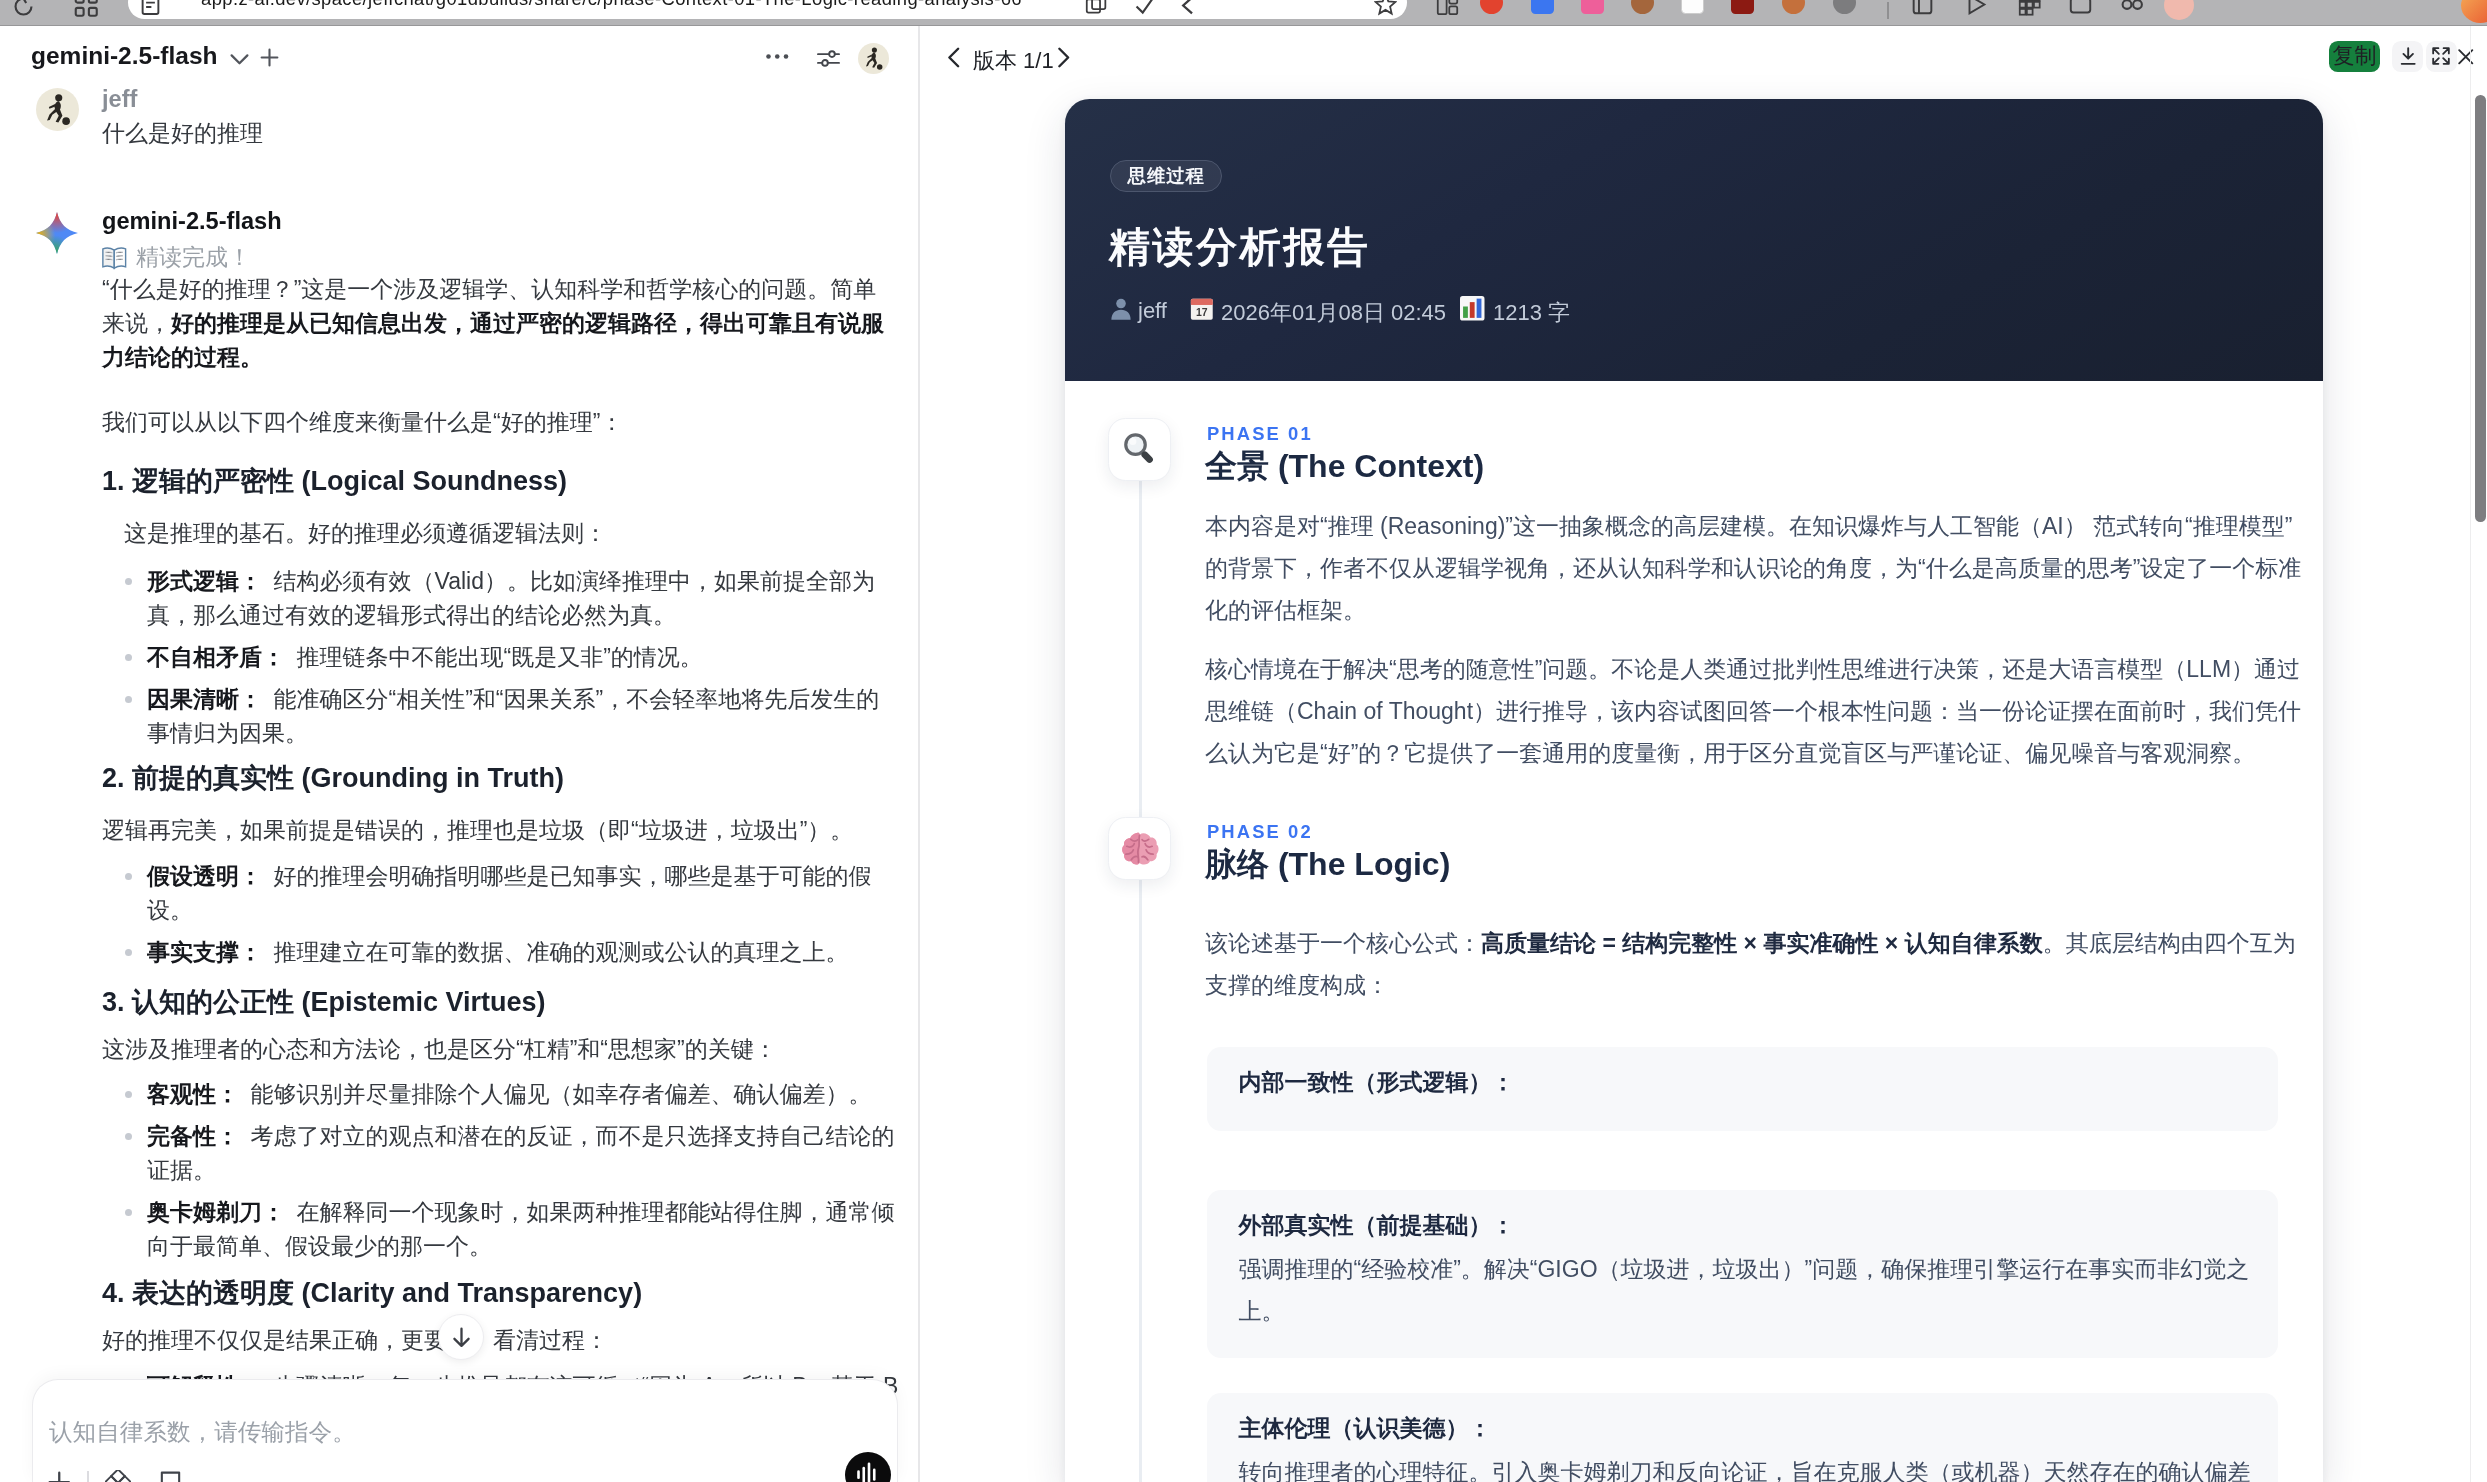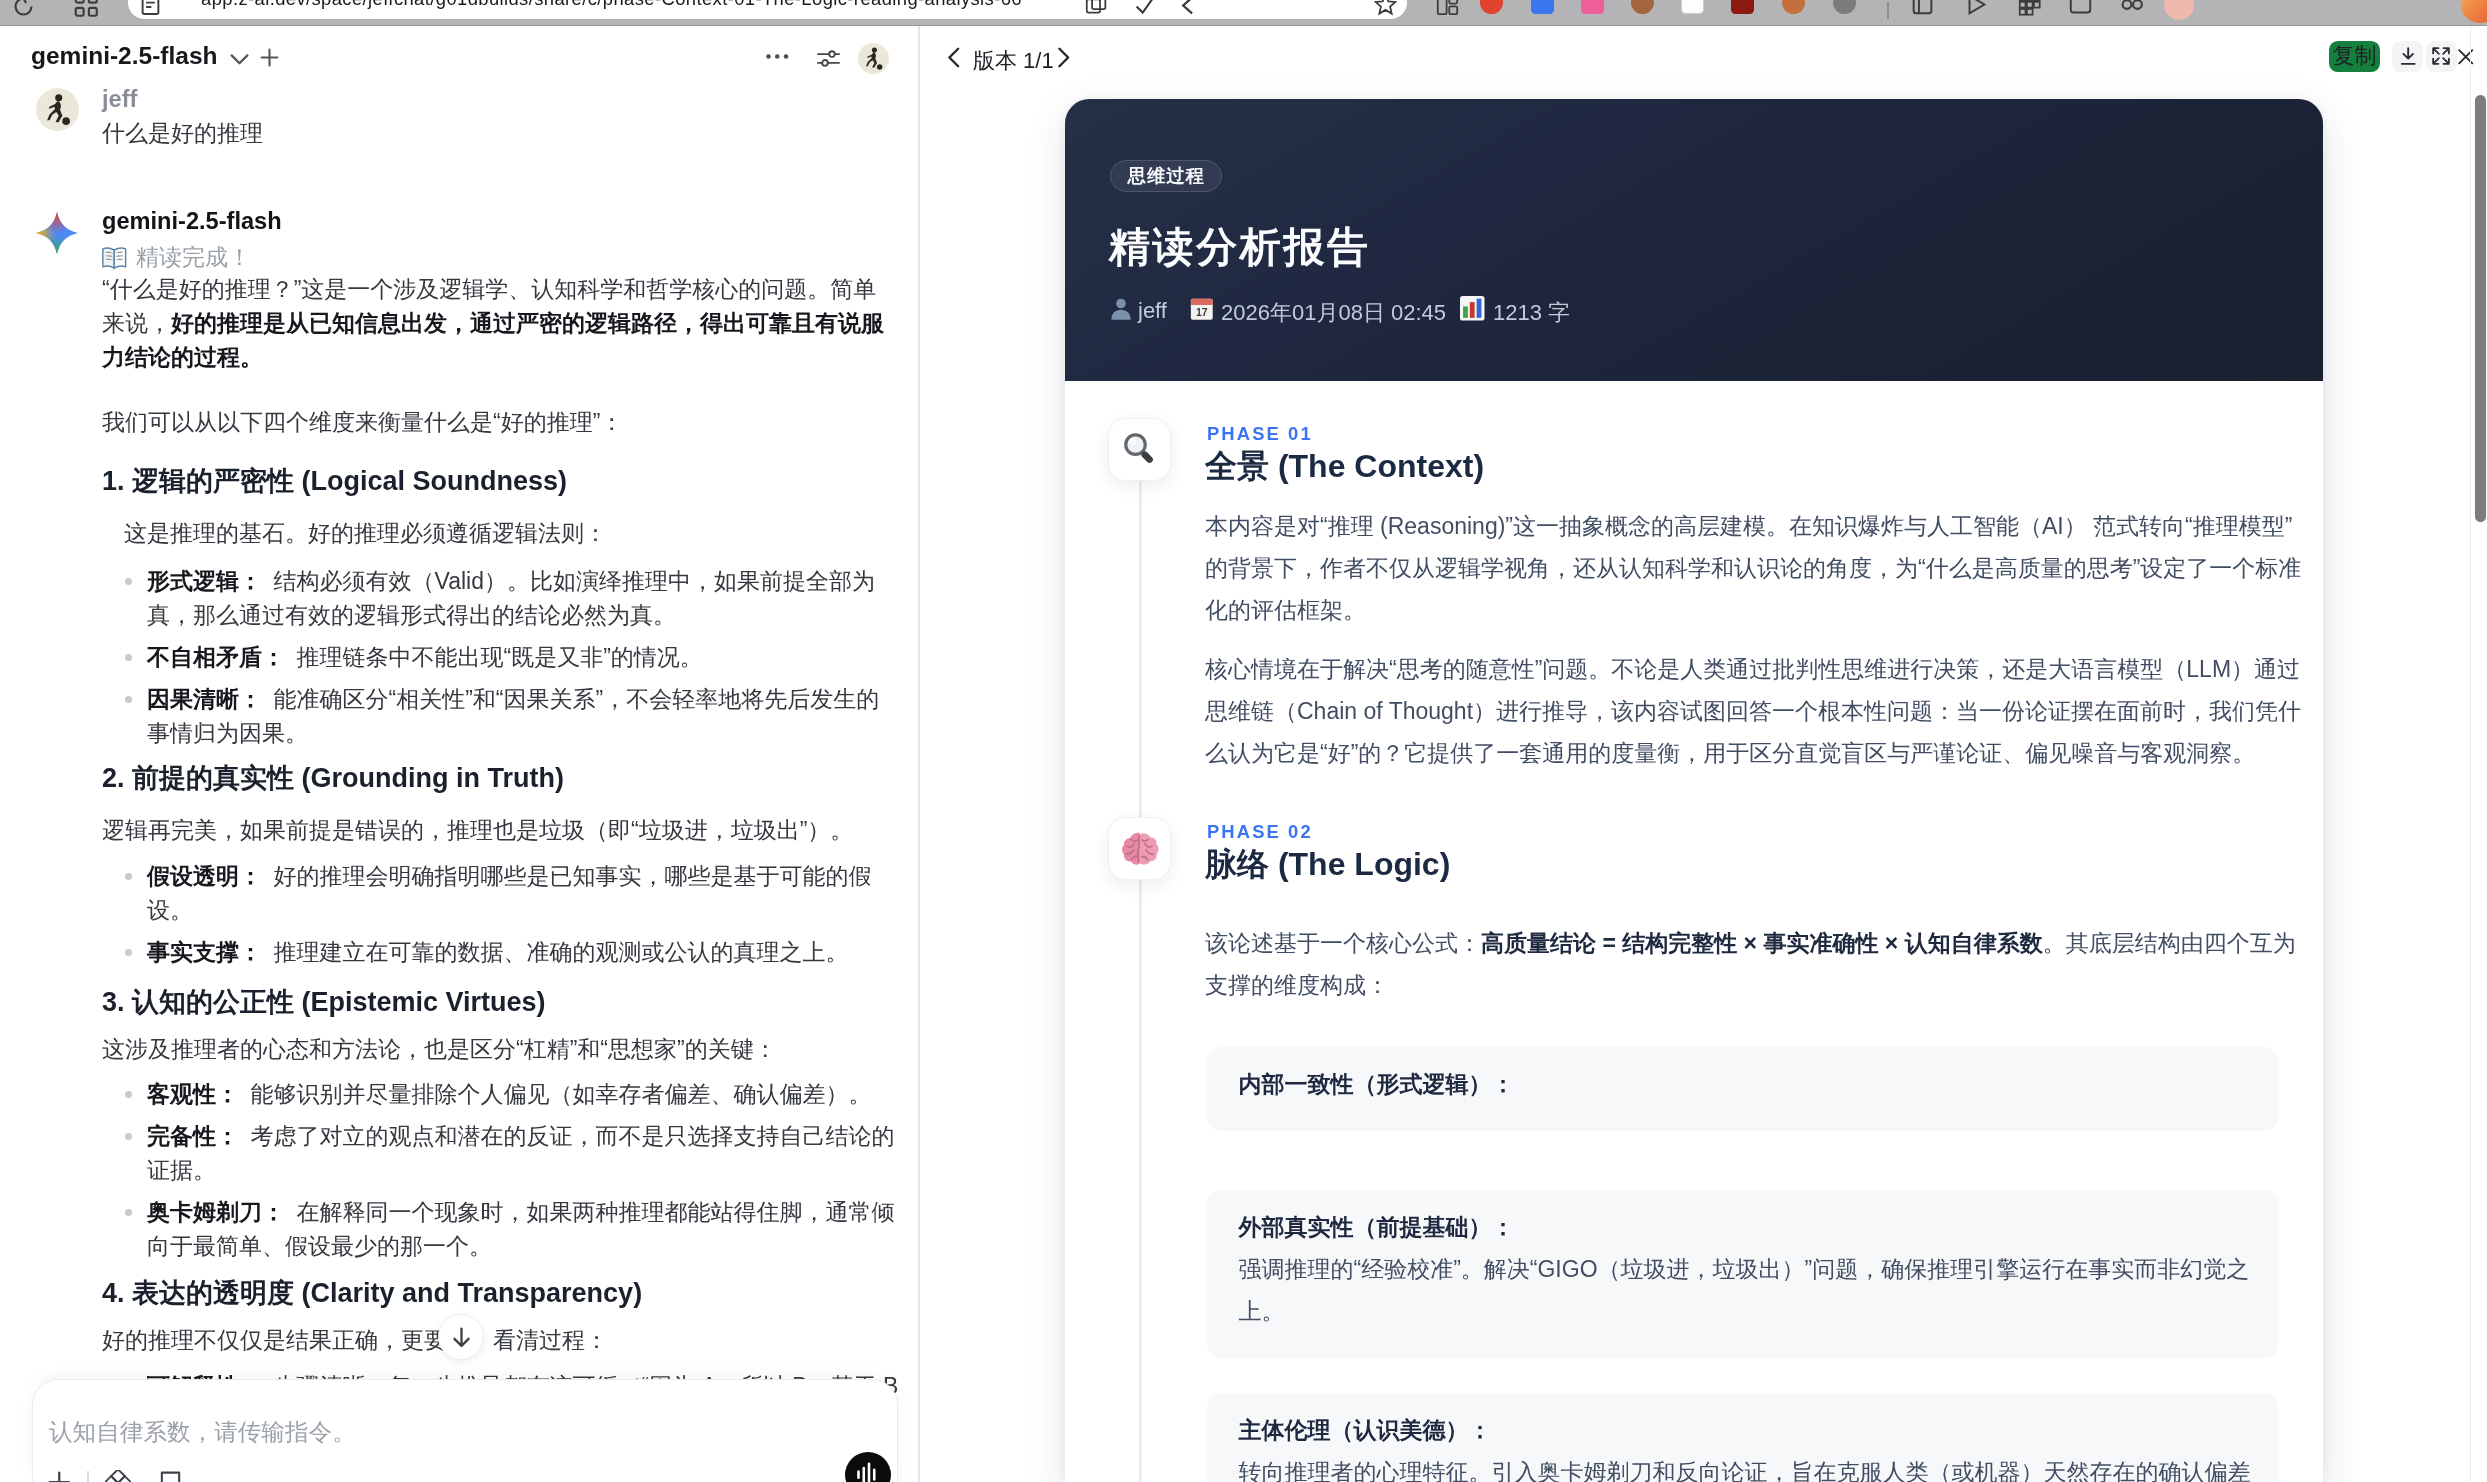--- a/index.html
+++ b/index.html
@@ -29,21 +29,21 @@
     box-shadow:0 14px 42px rgba(30,41,59,.13), 0 2.6px 8.8px rgba(30,41,59,.06); }
   #cardhead { position:absolute; left:1065px; top:99px; width:1258px; height:282px;
     border-radius:24.5px 24.5px 0 0;
     background:linear-gradient(150deg,#253047 0%, #1f2840 35%, #1b2336 70%, #192030 100%); }
   .rtext { font-size:23px; line-height:42px; color:#414d62; white-space:nowrap; }
   .rtext b { color:#1f2a40; font-weight:700; }
   .phase { font-size:18.4px; font-weight:700; color:#3b74f2; letter-spacing:2.1px; }
   .rh2 { font-size:32px; font-weight:700; color:#1c2942; }
   .gcard { position:absolute; left:1207px; width:1071px; background:#f7f8fa; border-radius:14px;
      padding:15.8px 31.5px 26px 31.5px; }
-  .gcard .t { font-size:23px; line-height:42px; font-weight:700; color:#1e2940; }
+  .gcard .t { font-size:23px; line-height:42px; font-weight:700; color:#1e2940;font-family:Liberation Mono, monospace; }
   .gcard .b { font-size:23px; line-height:42px; color:#414d62; white-space:nowrap; }
   .badge { position:absolute; width:63px; height:63px; background:#fff; border:1.8px solid #eef0f4;
      border-radius:17.5px; box-shadow:0 5.3px 15.8px rgba(30,41,59,.08); display:flex;
      align-items:center; justify-content:center; }
   #vline { position:absolute; left:1139px; top:418px; width:2.6px; height:1064px; background:#e9edf2; }
 </style>
 </head>
 <body>
 
 <div id="toolbar">

